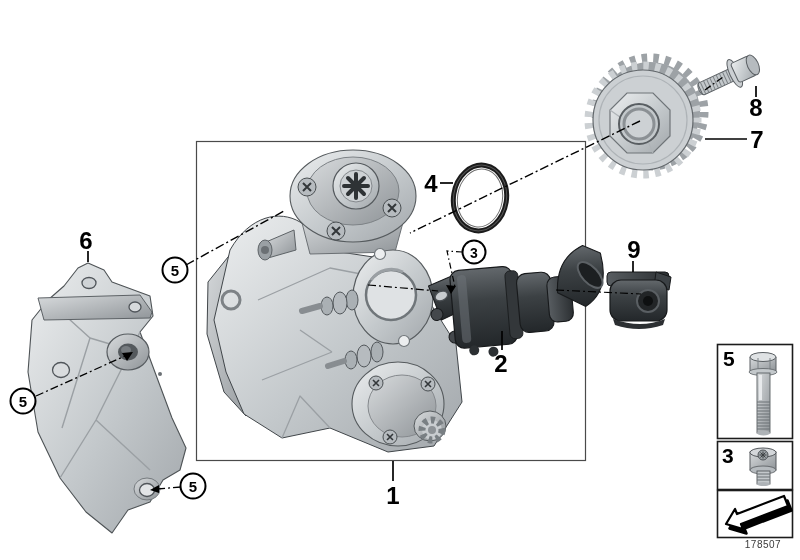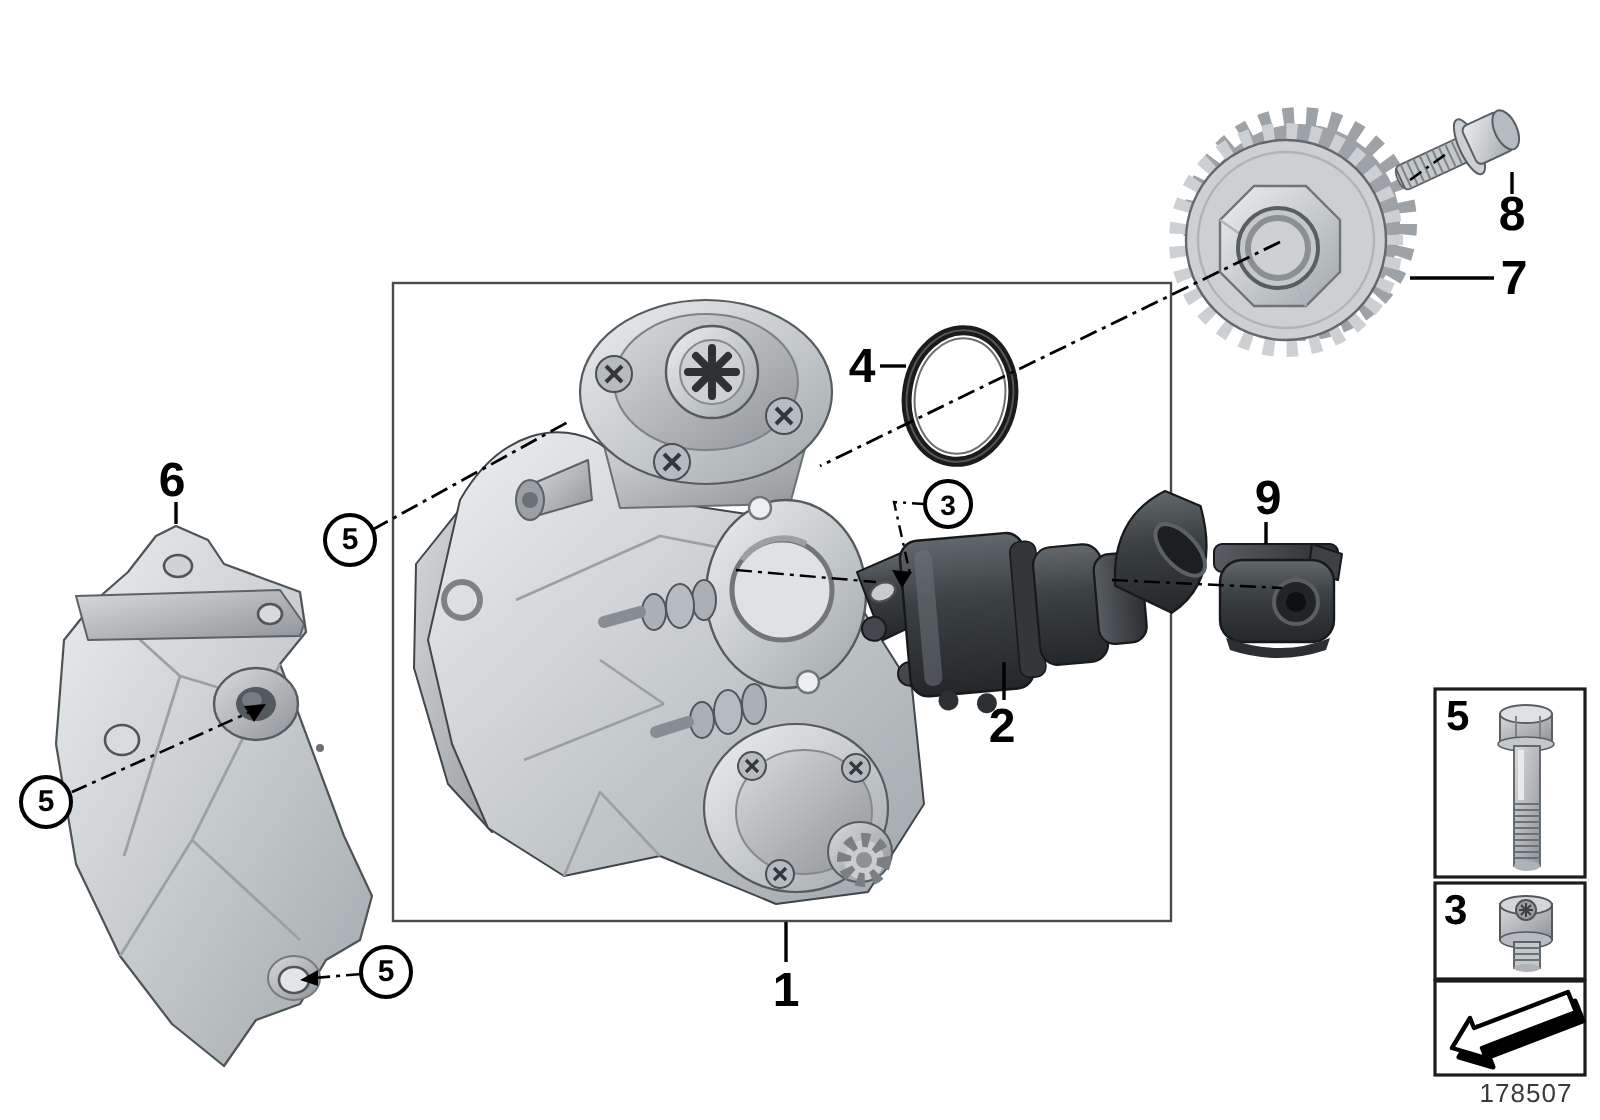--- a/index.html
+++ b/index.html
@@ -17,21 +17,21 @@
     position:absolute;transform:translate(-50%,-50%);
     width:23px;height:23px;border:2.4px solid #000;border-radius:50%;
     background:#fff;display:flex;align-items:center;justify-content:center;
     font-weight:700;font-size:15px;color:#000;cursor:pointer;user-select:none;
   }
   .legend-num{
     position:absolute;font-weight:700;font-size:21px;color:#000;line-height:1;
   }
   #footer-number{
     position:absolute;left:763px;top:539px;transform:translate(-50%,0);
-    font-size:13px;color:#3a3a3a;letter-spacing:.5px;
+    font-size:10px;color:#3a3a3a;letter-spacing:.5px;
   }
 </style>
 </head>
 <body>
 
 <svg id="art" width="800" height="560" viewBox="0 0 800 560">
   <defs>
     <linearGradient id="lg1" x1="0" y1="0" x2="1" y2="1">
       <stop offset="0" stop-color="#eceeef"></stop>
         <stop offset=".55" stop-color="#c3c8cb"></stop>

